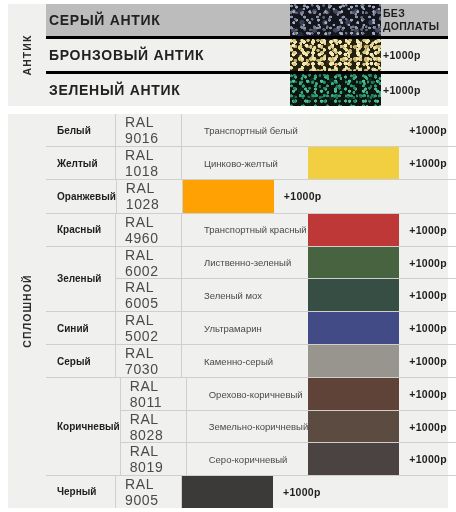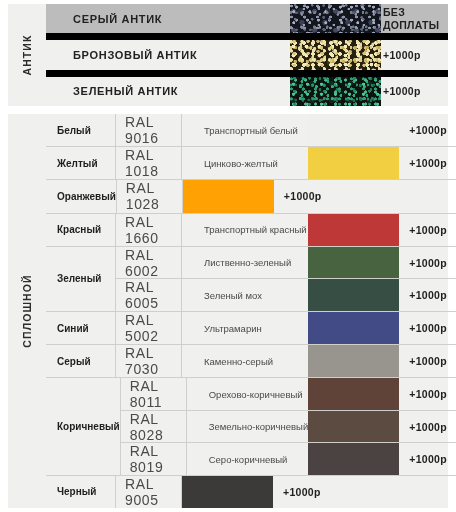--- a/index.html
+++ b/index.html
@@ -42,31 +42,31 @@
     color: #2b2b2b;
   }
 
   .rows { flex: 1 1 auto; display: flex; flex-direction: column; height: 100%; }
 
   .row {
     display: flex;
     flex: 1 1 0;
     min-height: 0;
     position: relative;
-    border-top: 7px solid #000000;
+    border-top: 3px solid #000000;
   }
   .row:first-child { border-top: none; }
 
   
   .a-name {
     flex: 1 1 auto;
     display: flex;
     align-items: center;
-    padding-left: 27px;
-    font-size: 11px;
+    padding-left: 3px;
+    font-size: 14px;
     font-weight: bold;
     letter-spacing: 0.7px;
     color: #222;
   }
   .a-swatch { flex: 0 0 91px; position: relative; overflow: hidden; }
   .a-price {
     flex: 0 0 67px;
     display: flex;
     align-items: center;
     padding-left: 2px;
@@ -275,21 +275,21 @@
                 <div class="s-ral">RAL  1028</div>
                 <div class="s-swatch" style="background: rgb(255, 161, 2);"></div>
                 <div class="s-price">+1000р</div>
               </div>
             </div>
           </div>
           <div class="group">
             <div class="group-name">Красный</div>
             <div class="group-rows">
               <div class="row">
-                <div class="s-ral">RAL  1660</div>
+                <div class="s-ral">RAL  4960</div>
                 <div class="s-desc">Транспортный красный</div>
                 <div class="s-swatch" style="background: rgb(191, 56, 56);"></div>
                 <div class="s-price">+1000р</div>
               </div>
             </div>
           </div>
           <div class="group sp2">
             <div class="group-name">Зеленый</div>
             <div class="group-rows">
               <div class="row">

